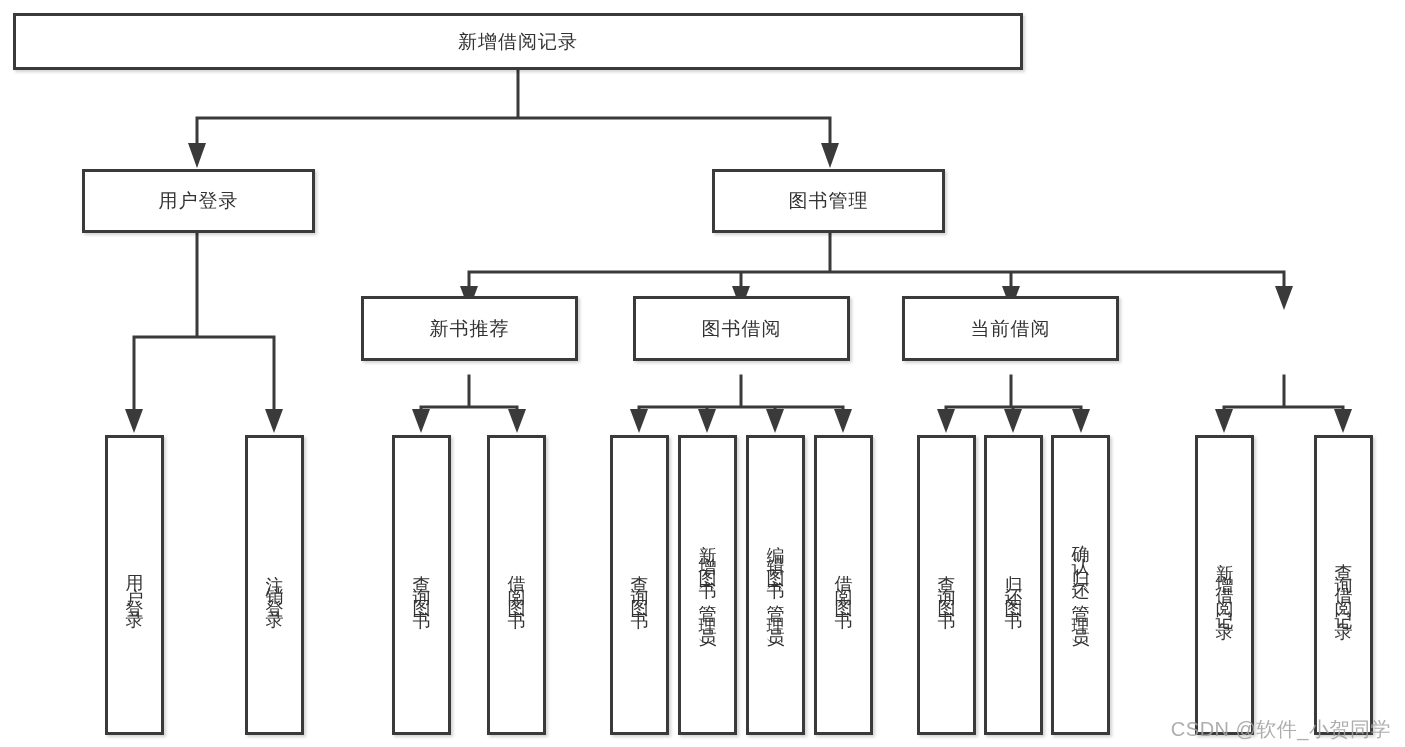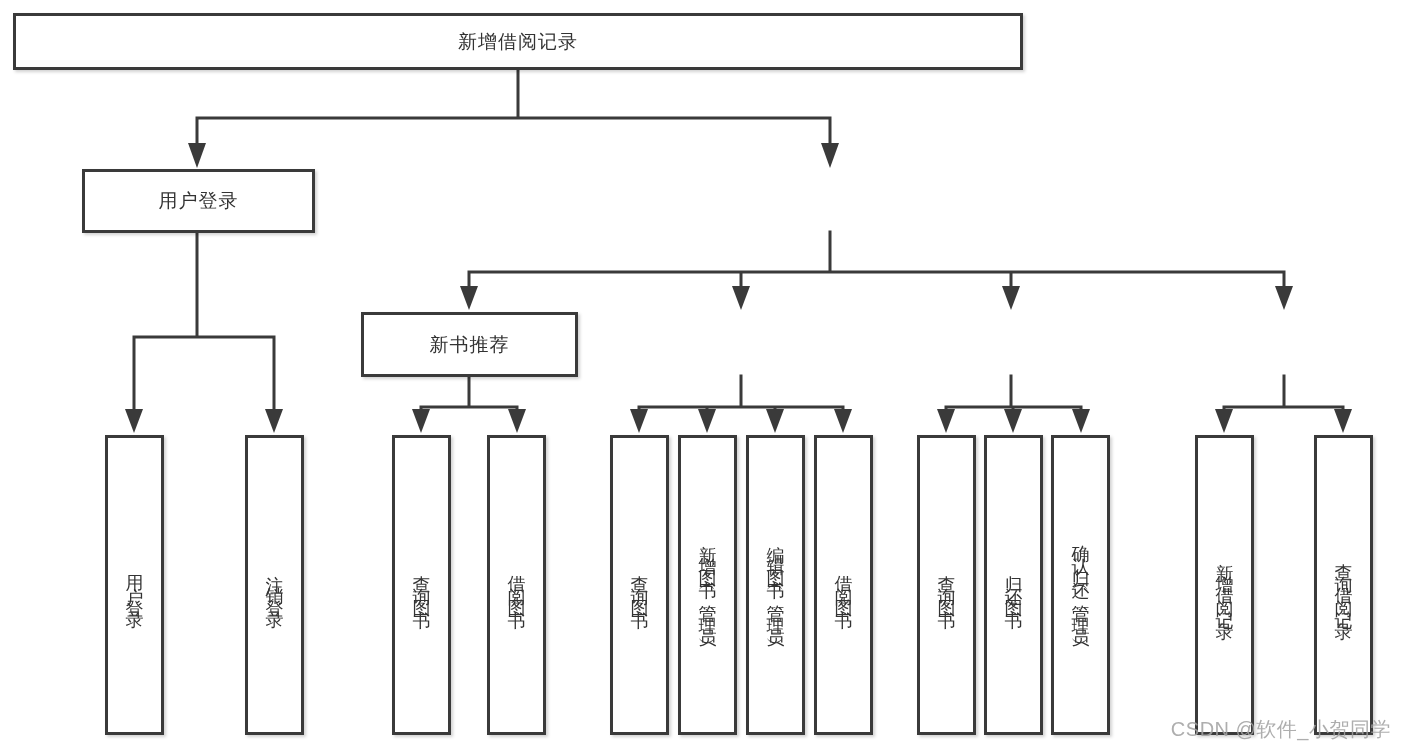--- a/index.html
+++ b/index.html
@@ -45,21 +45,21 @@
     z-index:2;
   }
   .hlabel{
     font-size:19px;
     letter-spacing:1px;
     color:var(--text);
     white-space:nowrap;
   }
   .root{left:13px;top:13px;width:1010px;height:57px;}
   .l2{top:169px;width:233px;height:64px;}
-  .l3{top:312px;width:217px;height:65px;}
+  .l3{top:296px;width:217px;height:65px;}
   .leaf{
     top:435px;
     width:59px;
     height:300px;
     justify-content:center;
   }
   .vtext{
     writing-mode:vertical-rl;
     text-orientation:mixed;
     font-size:18px;
@@ -121,23 +121,32 @@
     <polygon points="1334,409 1352,409 1343,433"></polygon>
   </svg>
 
   <div class="box root">
     <span class="hlabel">新增借阅记录</span>
   </div>
 
   <div class="box l2" style="left:82px;">
     <span class="hlabel">用户登录</span>
   </div>
+  <div class="box l2" style="left:712px;">
+    <span class="hlabel">图书管理</span>
+  </div>
 
   <div class="box l3" style="left:361px;">
     <span class="hlabel">新书推荐</span>
+  </div>
+  <div class="box l3" style="left:633px;">
+    <span class="hlabel">图书借阅</span>
+  </div>
+  <div class="box l3" style="left:902px;">
+    <span class="hlabel">当前借阅</span>
   </div>
 
   <div class="box leaf" style="left:105px;">
     <span class="vtext">用户登录</span>
   </div>
   <div class="box leaf" style="left:245px;">
     <span class="vtext">注销登录</span>
   </div>
   <div class="box leaf" style="left:392px;">
     <span class="vtext">查询图书</span>

